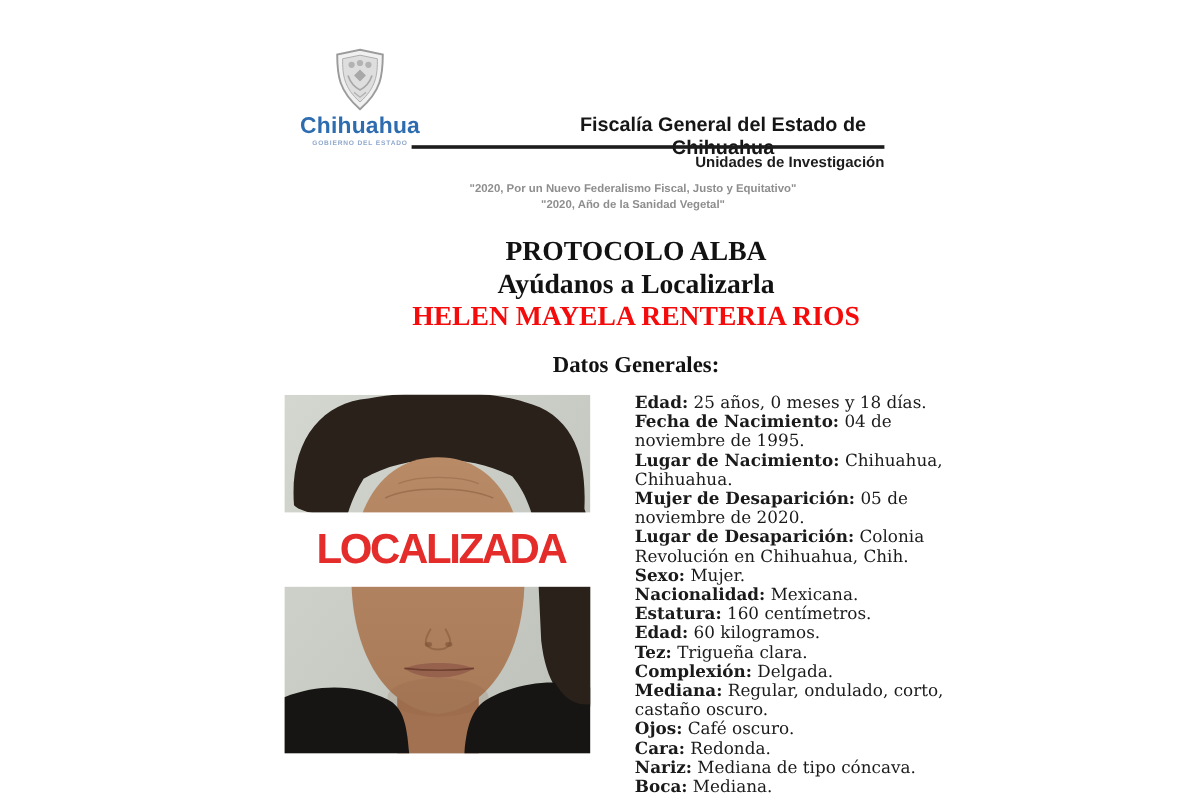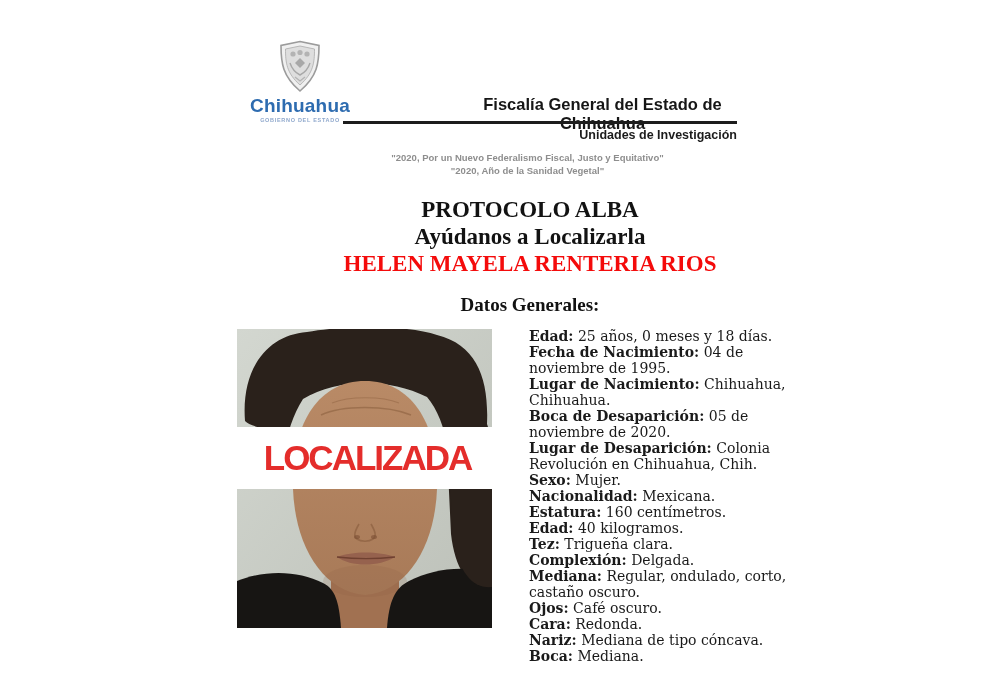--- a/index.html
+++ b/index.html
@@ -124,26 +124,26 @@
   </div>
 
   <div class="banner">
     <span class="banner-text">LOCALIZADA</span>
   </div>
 
   <div class="details">
     <div class="detail-line"><b>Edad:</b> <span>25 años, 0 meses y 18 días.</span></div>
     <div class="detail-line"><b>Fecha de Nacimiento:</b> <span>04 de noviembre de 1995.</span></div>
     <div class="detail-line"><b>Lugar de Nacimiento:</b> <span>Chihuahua, Chihuahua.</span></div>
-    <div class="detail-line"><b>Boca de Desaparición:</b> <span>05 de noviembre de 2020.</span></div>
+    <div class="detail-line"><b>Mujer de Desaparición:</b> <span>05 de noviembre de 2020.</span></div>
     <div class="detail-line"><b>Lugar de Desaparición:</b> <span>Colonia Revolución en Chihuahua, Chih.</span></div>
     <div class="detail-line"><b>Sexo:</b> <span>Mujer.</span></div>
     <div class="detail-line"><b>Nacionalidad:</b> <span>Mexicana.</span></div>
     <div class="detail-line"><b>Estatura:</b> <span>160 centímetros.</span></div>
-    <div class="detail-line"><b>Edad:</b> <span>40 kilogramos.</span></div>
+    <div class="detail-line"><b>Edad:</b> <span>60 kilogramos.</span></div>
     <div class="detail-line"><b>Tez:</b> <span>Trigueña clara.</span></div>
     <div class="detail-line"><b>Complexión:</b> <span>Delgada.</span></div>
     <div class="detail-line"><b>Mediana:</b> <span>Regular, ondulado, corto, castaño oscuro.</span></div>
     <div class="detail-line"><b>Ojos:</b> <span>Café oscuro.</span></div>
     <div class="detail-line"><b>Cara:</b> <span>Redonda.</span></div>
     <div class="detail-line"><b>Nariz:</b> <span>Mediana de tipo cóncava.</span></div>
     <div class="detail-line"><b>Boca:</b> <span>Mediana.</span></div>
   </div>
 
 </div>

